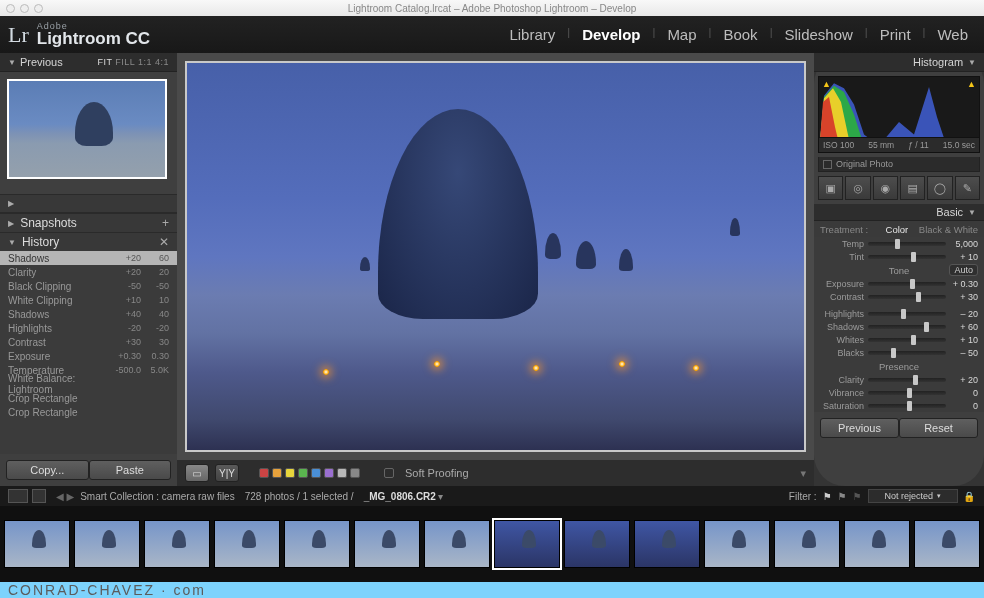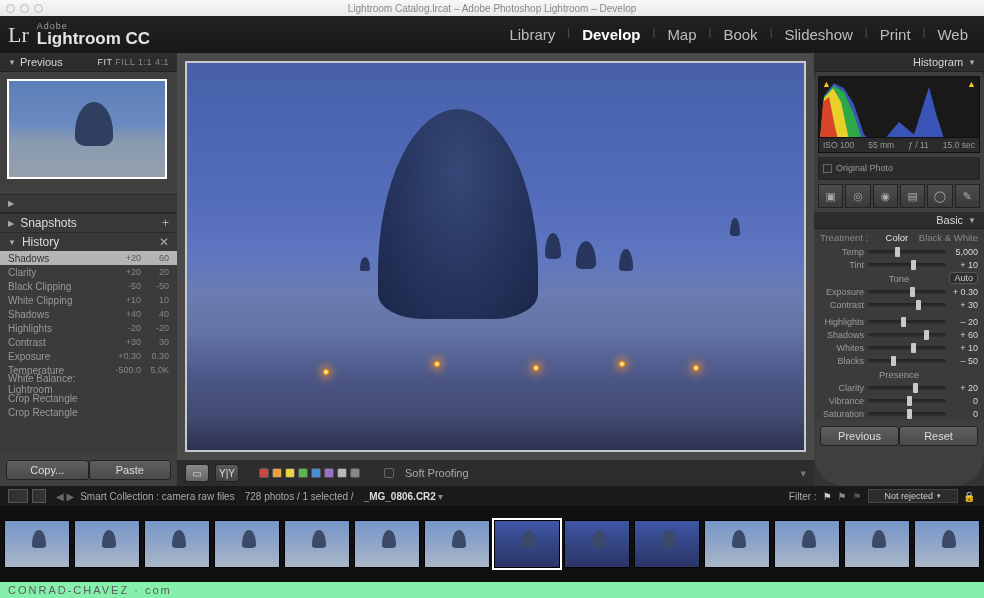--- a/index.html
+++ b/index.html
@@ -57,21 +57,21 @@
   .ctbar{height:26px;background:#2d2d2d;display:flex;align-items:center;padding:0 8px;gap:6px;font-size:11px;color:#aaa;}
   .ctool{width:24px;height:18px;background:linear-gradient(#5a5a5a,#434343);border:1px solid #222;border-radius:3px;display:flex;align-items:center;justify-content:center;color:#ddd;font-size:10px;cursor:pointer}
   .ctool.on{background:linear-gradient(#888,#666)}
   .swatches{display:flex;gap:3px}
   .sw{width:10px;height:10px;border-radius:2px;border:1px solid #555;cursor:pointer}
   .chk{width:10px;height:10px;border:1px solid #666;border-radius:2px;margin-right:5px;cursor:pointer}
   
   .histogram{height:77px;background:#191919;margin:4px;position:relative;border:1px solid #111}
   .htri{position:absolute;top:2px;font-size:9px;color:#f5c518}
   .hinfo{position:absolute;bottom:0;left:0;right:0;height:15px;background:#2b2b2b;display:flex;justify-content:space-between;padding:0 4px;font-size:8.5px;color:#9a9a9a;align-items:center;border-top:1px solid #111}
-  .originalrow{height:23px;background:#2b2b2b;margin:0 4px;display:flex;align-items:center;padding:0 4px;font-size:9px;color:#9a9a9a;border:1px solid #222;border-top:none}
+  .originalrow{height:15px;background:#2b2b2b;margin:0 4px;display:flex;align-items:center;padding:0 4px;font-size:9px;color:#9a9a9a;border:1px solid #222;border-top:none}
   .toolstrip{height:24px;margin:4px;display:flex;gap:2px}
   .ts{flex:1;background:linear-gradient(#4d4d4d,#3a3a3a);border:1px solid #222;display:flex;align-items:center;justify-content:center;color:#aaa;font-size:11px;cursor:pointer}
   .treat{height:16px;padding:0 6px;display:flex;align-items:center;font-size:9.5px;color:#888;background:#3a3a3a}
   .treat .t{margin-left:auto}.treat .t span{margin-left:8px;cursor:pointer}.treat .t .on{color:#e5e5e5;}
   .wbrow{height:18px;padding:0 6px;display:flex;align-items:center;font-size:9.5px;background:#3b3b3b}
   .eyedrop{width:16px;height:14px;margin-right:4px;border:1px solid #555;border-radius:3px;background:#555;cursor:pointer}
   .dd{margin-left:auto;width:60px;height:13px;background:#2b2b2b;display:flex;align-items:center;justify-content:center;font-size:9px;color:#ccc;border:1px solid #555;cursor:pointer}
   .sgroup-title{height:14px;text-align:center;font-size:9.5px;color:#9c9c9c;padding-top:2px;background:#3b3b3b}
   .autoBtn{position:absolute;right:6px;top:1px;font-size:9px;color:#ccc;border:1px solid #555;border-radius:3px;padding:0 4px;background:#2f2f2f;cursor:pointer}
   .srow{height:13px;padding:0 6px;display:flex;align-items:center;font-size:9px;color:#b5b5b5;background:#3b3b3b}
@@ -82,21 +82,21 @@
   
   .info-bar{height:20px;background:#1a1a1a;display:flex;align-items:center;padding:0 8px;font-size:10px;color:#aaa}
   .screens{width:20px;height:14px;background:#333;border:1px solid #555;margin-right:4px;cursor:pointer;display:inline-block}
   .filter-r{margin-left:auto;display:flex;align-items:center;gap:6px}
   .filter-r .dd2{width:90px;height:14px;font-size:9px;display:flex;align-items:center;justify-content:center;border:1px solid #444;background:#2c2c2c;color:#ccc;cursor:pointer}
   .film{height:76px;background:#101010;display:flex;align-items:center;padding:4px;gap:4px;overflow:hidden}
   .thumbx{width:66px;height:48px;border:1px solid #000;background:linear-gradient(#7695c9,#a9b6c7);position:relative;flex-shrink:0;cursor:pointer}
   .thumbx .tr{position:absolute;left:42%;top:20%;width:14px;height:18px;background:#3b4a68;border-radius:50% 50% 30% 30%/75% 75% 15% 15%}
   .thumbx.sel{outline:2px solid #fff}
   .thumbx.dark{background:linear-gradient(#3f56a4,#2b3566)}
-  .footer{position:absolute;bottom:0;left:0;right:0;height:16px;padding:0 8px;color:#5c5c5c;font-size:11px;letter-spacing:2px;display:flex;align-items:center;background:#86efac}
+  .footer{position:absolute;bottom:0;left:0;right:0;height:16px;padding:0 8px;color:#5c5c5c;font-size:14px;letter-spacing:2px;display:flex;align-items:center;background:#7dd3fc}
 </style>
 </head>
 <body>
 
 <div class="mac">
   <div class="dot"></div>
   <div class="dot"></div>
   <div class="dot"></div>
   <div class="mac-title">Lightroom Catalog.lrcat – Adobe Photoshop Lightroom – Develop</div>
 </div>

